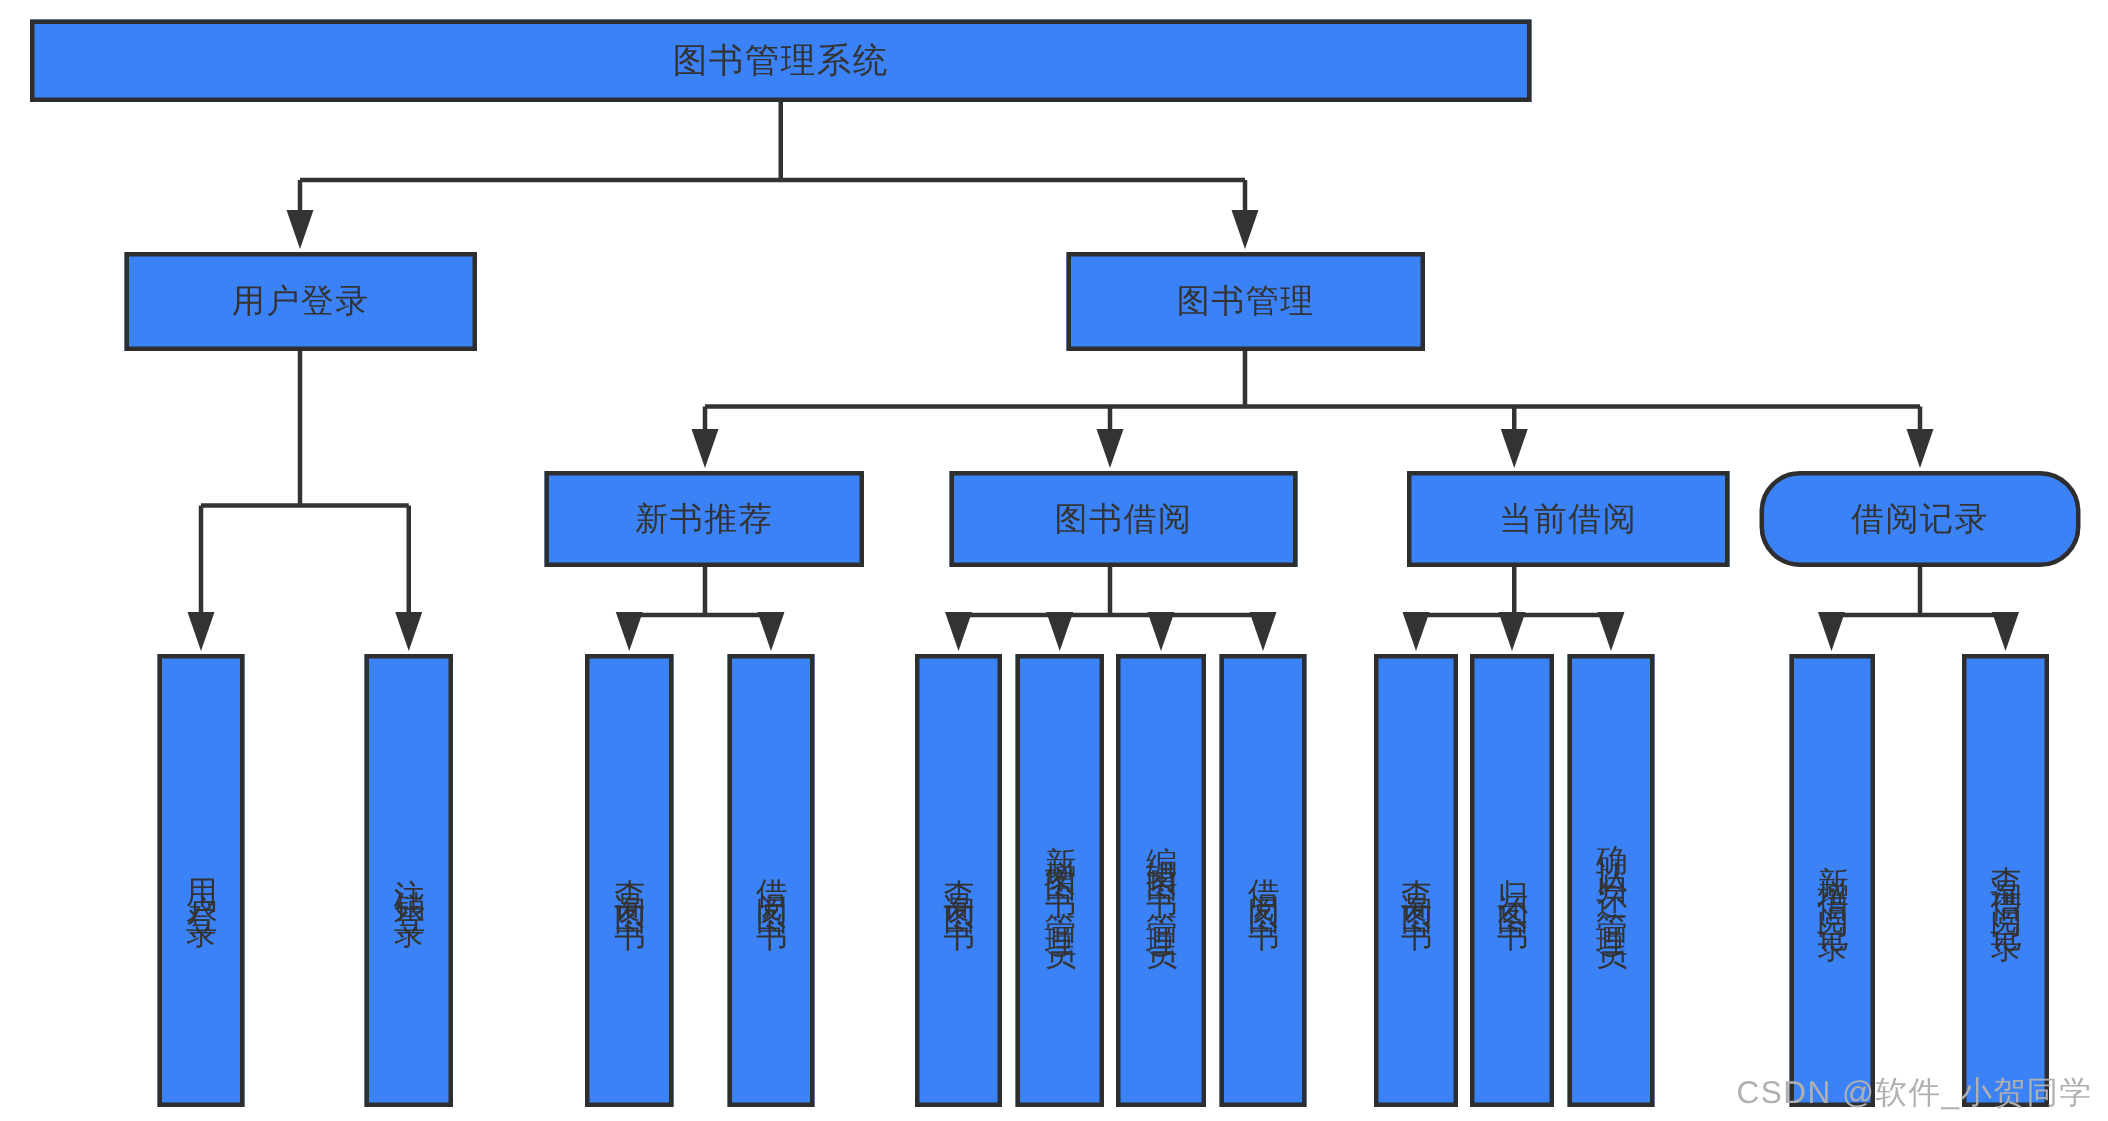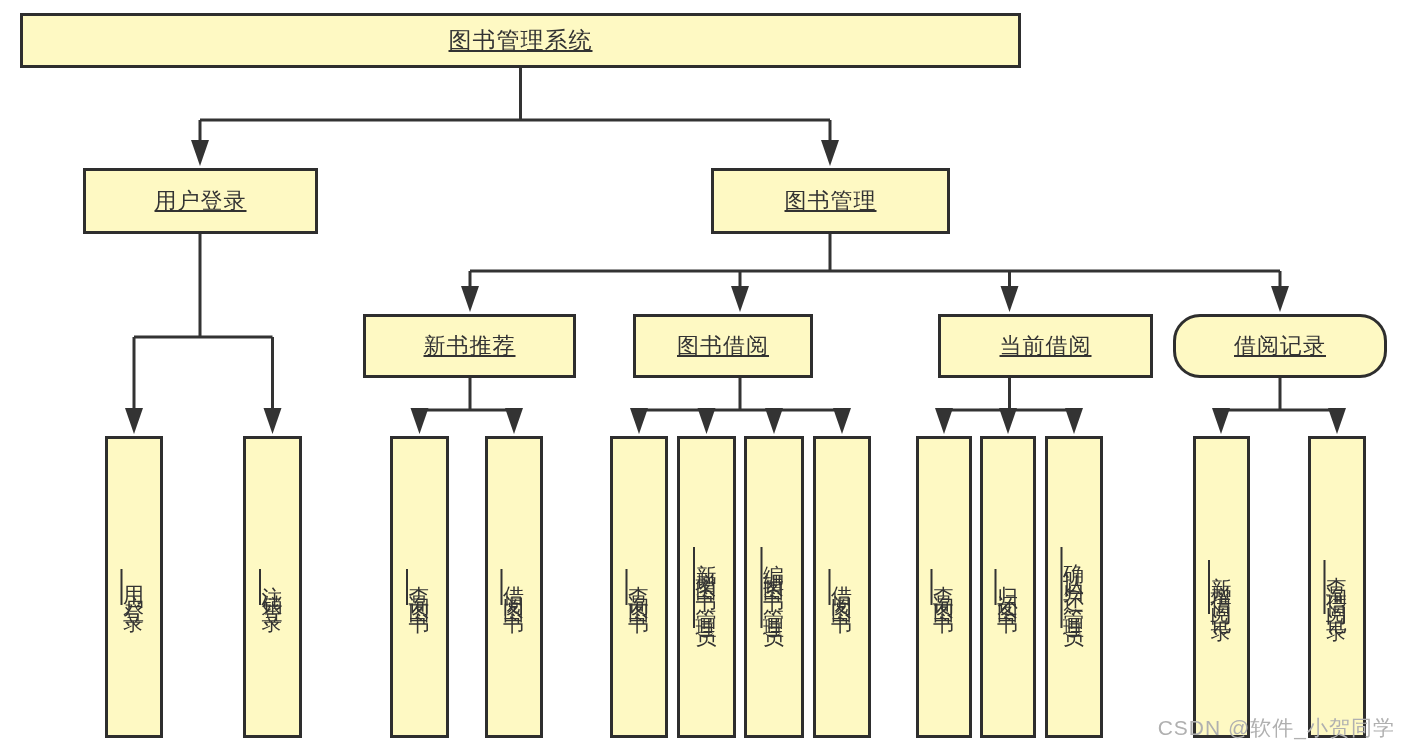--- a/index.html
+++ b/index.html
@@ -14,27 +14,26 @@
   #connectors {
     position: absolute;
     left: 0; top: 0;
     width: 1405px; height: 747px;
     pointer-events: none;
   }
   .node {
     position: absolute;
     box-sizing: border-box;
     border: 3px solid var(--border, #2e2e2e);
-    background: #fef9c3;
+    background: #3b82f6;
     color: var(--text, #333333);
     display: flex;
     align-items: center;
     justify-content: center;
     text-align: center;
-    text-decoration: underline;
   }
   .hnode { font-size: 22px; letter-spacing: 1px; }
   .root  { font-size: 23px; }
   .leaf {
     writing-mode: vertical-rl;
     text-orientation: mixed;
     font-size: 21px;
     letter-spacing: 9px;
     line-height: 1;
     top: 436px;
@@ -114,21 +113,21 @@
         <polygon points="1328,408 1346,408 1337,434" class="ahead"></polygon>
       </g>
   </svg>
 
   <div class="node hnode root" style="left:20px; top:13px; width:1001px; height:55px;">图书管理系统</div>
 
   <div class="node hnode" style="left:83px; top:168px; width:235px; height:66px;">用户登录</div>
   <div class="node hnode" style="left:711px; top:168px; width:239px; height:66px;">图书管理</div>
 
   <div class="node hnode" style="left:363px; top:314px; width:213px; height:64px;">新书推荐</div>
-  <div class="node hnode" style="left:633px; top:314px; width:180px; height:64px;">图书借阅</div>
+  <div class="node hnode" style="left:633px; top:314px; width:232px; height:64px;">图书借阅</div>
   <div class="node hnode" style="left:902px; top:314px; width:215px; height:64px;margin-left:36px;">当前借阅</div>
   <div class="node hnode" style="left:1173px; top:314px; width:214px; height:64px;border-radius:27px;">借阅记录</div>
 
   <div class="node leaf" style="left:105px; width:58px;">用户登录</div>
   <div class="node leaf" style="left:243px; width:59px;">注销登录</div>
 
   <div class="node leaf" style="left:390px; width:59px;">查询图书</div>
   <div class="node leaf" style="left:485px; width:58px;">借阅图书</div>
 
   <div class="node leaf" style="left:610px; width:58px;">查询图书</div>

